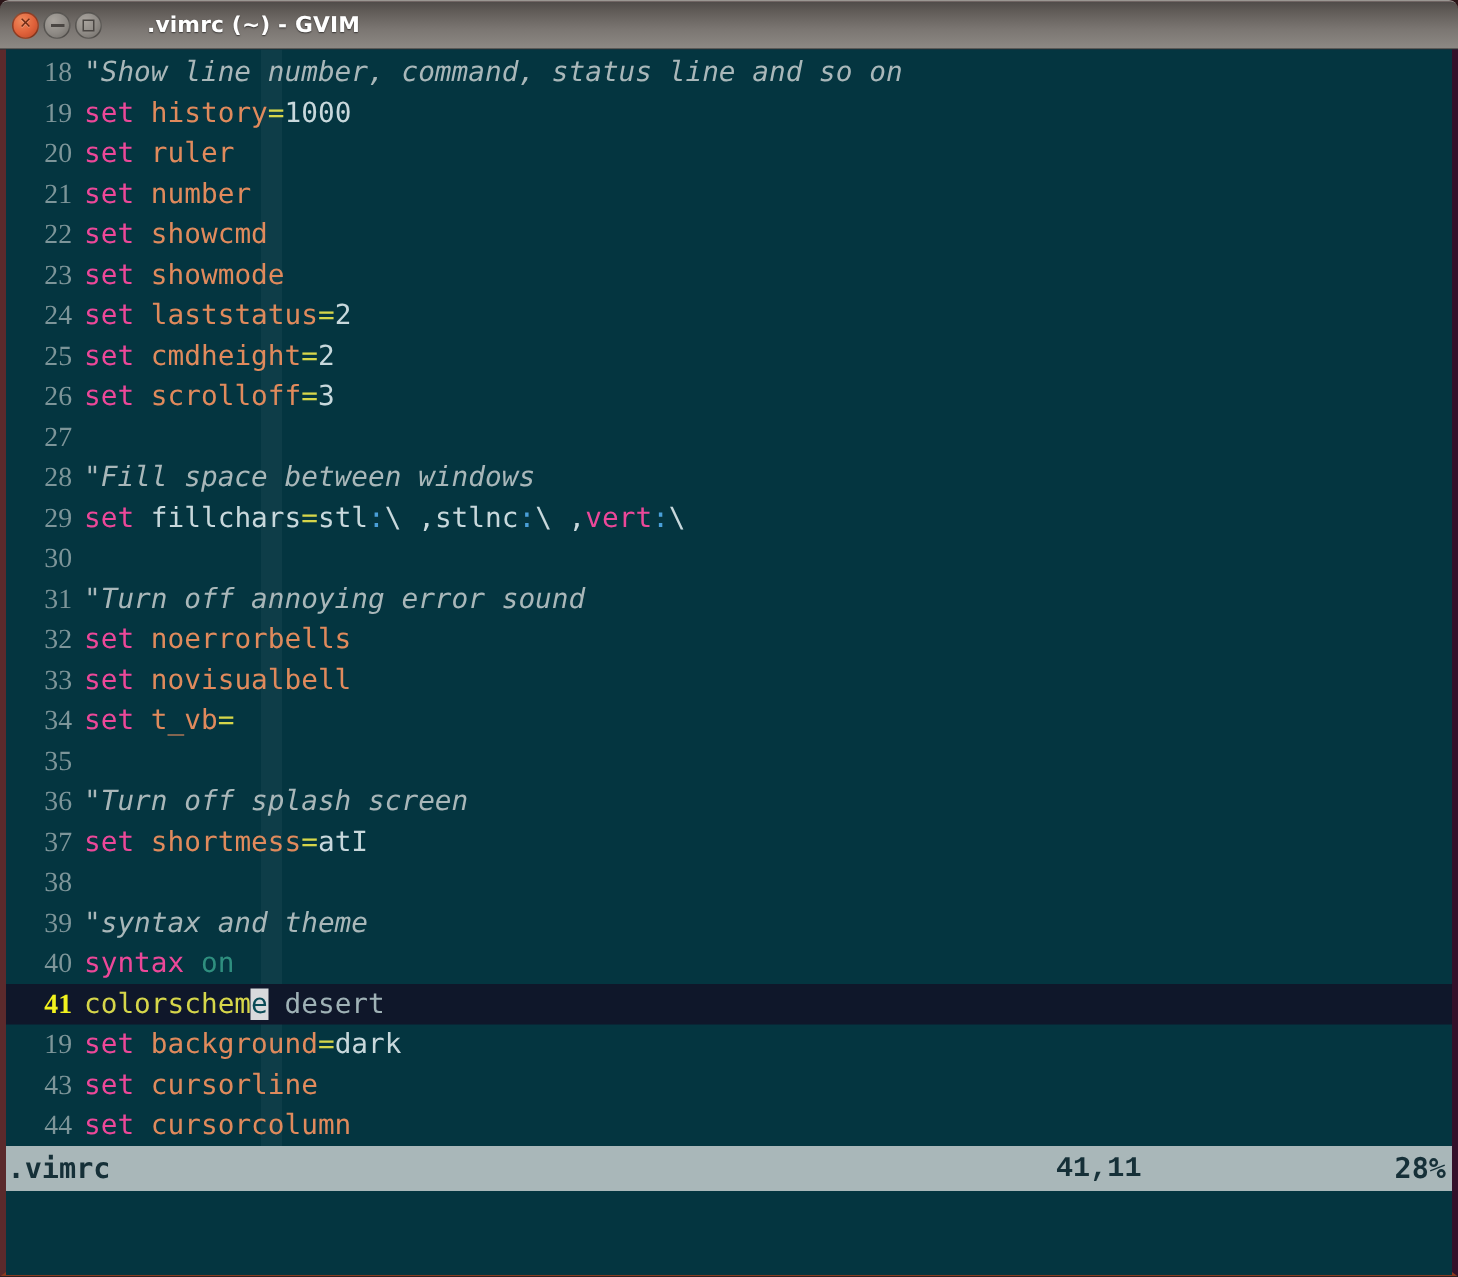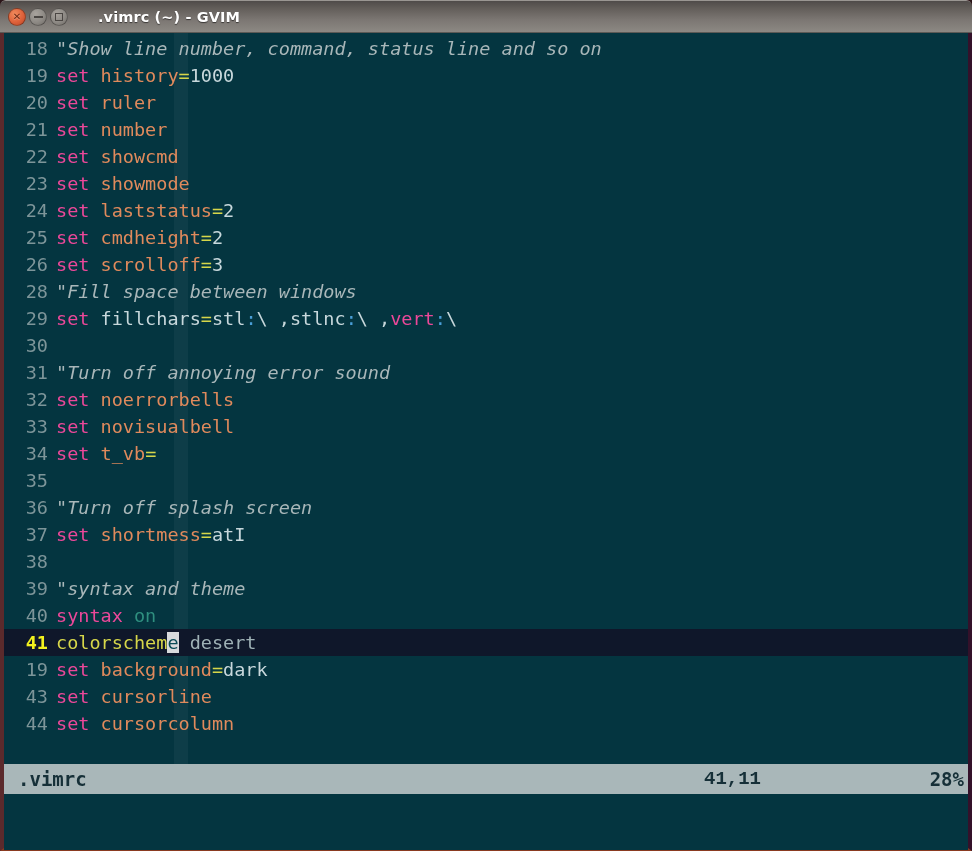--- a/index.html
+++ b/index.html
@@ -140,20 +140,21 @@
   }
   .line.cursorline {
     background: #0f172a;
   }
   .lnum {
     display: inline-block;
     width: 44px;
     text-align: right;
     color: #7d9599;
     font-size: 18.5px;
+    font-family: Liberation Serif, serif;
   }
   .line.cursorline .lnum {
     color: #f2f21e;
     font-weight: bold;
   }
   .code {
     padding-left: 8px;
   }
 
   
@@ -177,21 +178,21 @@
   #statusline {
     height: 30px;
     line-height: 30px;
     background: #a9b7b9;
     color: #163038;
     font-size: 19px;
     font-weight: bold;
     display: flex;
     align-items: center;
     position: relative;
-    padding-left: 14px;
+    padding-left: 1px;
     box-sizing: border-box;
   }
   #status-file { flex: 0 0 auto; }
   #status-ruler {
     position: absolute;
     left: 700px;
     font-family: Liberation Mono, monospace;
   }
   #status-pct {
     position: absolute;
@@ -239,20 +240,21 @@
 
     <div class="line"><span class="lnum">18</span><span class="code"><span class="cm">"Show line number, command, status line and so on</span></span></div>
         <div class="line"><span class="lnum">19</span><span class="code"><span class="kw">set</span><span class="pln"> </span><span class="opt">history</span><span class="eq">=</span><span class="num">1000</span></span></div>
         <div class="line"><span class="lnum">20</span><span class="code"><span class="kw">set</span><span class="pln"> </span><span class="opt">ruler</span></span></div>
         <div class="line"><span class="lnum">21</span><span class="code"><span class="kw">set</span><span class="pln"> </span><span class="opt">number</span></span></div>
         <div class="line"><span class="lnum">22</span><span class="code"><span class="kw">set</span><span class="pln"> </span><span class="opt">showcmd</span></span></div>
         <div class="line"><span class="lnum">23</span><span class="code"><span class="kw">set</span><span class="pln"> </span><span class="opt">showmode</span></span></div>
         <div class="line"><span class="lnum">24</span><span class="code"><span class="kw">set</span><span class="pln"> </span><span class="opt">laststatus</span><span class="eq">=</span><span class="num">2</span></span></div>
         <div class="line"><span class="lnum">25</span><span class="code"><span class="kw">set</span><span class="pln"> </span><span class="opt">cmdheight</span><span class="eq">=</span><span class="num">2</span></span></div>
         <div class="line"><span class="lnum">26</span><span class="code"><span class="kw">set</span><span class="pln"> </span><span class="opt">scrolloff</span><span class="eq">=</span><span class="num">3</span></span></div>
+        <div class="line"><span class="lnum">27</span><span class="code"></span></div>
         <div class="line"><span class="lnum">28</span><span class="code"><span class="cm">"Fill space between windows</span></span></div>
         <div class="line"><span class="lnum">29</span><span class="code"><span class="kw">set</span><span class="pln"> </span><span class="pln">fillchars</span><span class="eq">=</span><span class="pln">stl</span><span class="col">:</span><span class="pln">\ ,stlnc</span><span class="col">:</span><span class="pln">\ ,</span><span class="kw">vert</span><span class="col">:</span><span class="pln">\</span></span></div>
         <div class="line"><span class="lnum">30</span><span class="code"></span></div>
         <div class="line"><span class="lnum">31</span><span class="code"><span class="cm">"Turn off annoying error sound</span></span></div>
         <div class="line"><span class="lnum">32</span><span class="code"><span class="kw">set</span><span class="pln"> </span><span class="opt">noerrorbells</span></span></div>
         <div class="line"><span class="lnum">33</span><span class="code"><span class="kw">set</span><span class="pln"> </span><span class="opt">novisualbell</span></span></div>
         <div class="line"><span class="lnum">34</span><span class="code"><span class="kw">set</span><span class="pln"> </span><span class="opt">t_vb</span><span class="eq">=</span></span></div>
         <div class="line"><span class="lnum">35</span><span class="code"></span></div>
         <div class="line"><span class="lnum">36</span><span class="code"><span class="cm">"Turn off splash screen</span></span></div>
         <div class="line"><span class="lnum">37</span><span class="code"><span class="kw">set</span><span class="pln"> </span><span class="opt">shortmess</span><span class="eq">=</span><span class="num">atI</span></span></div>

